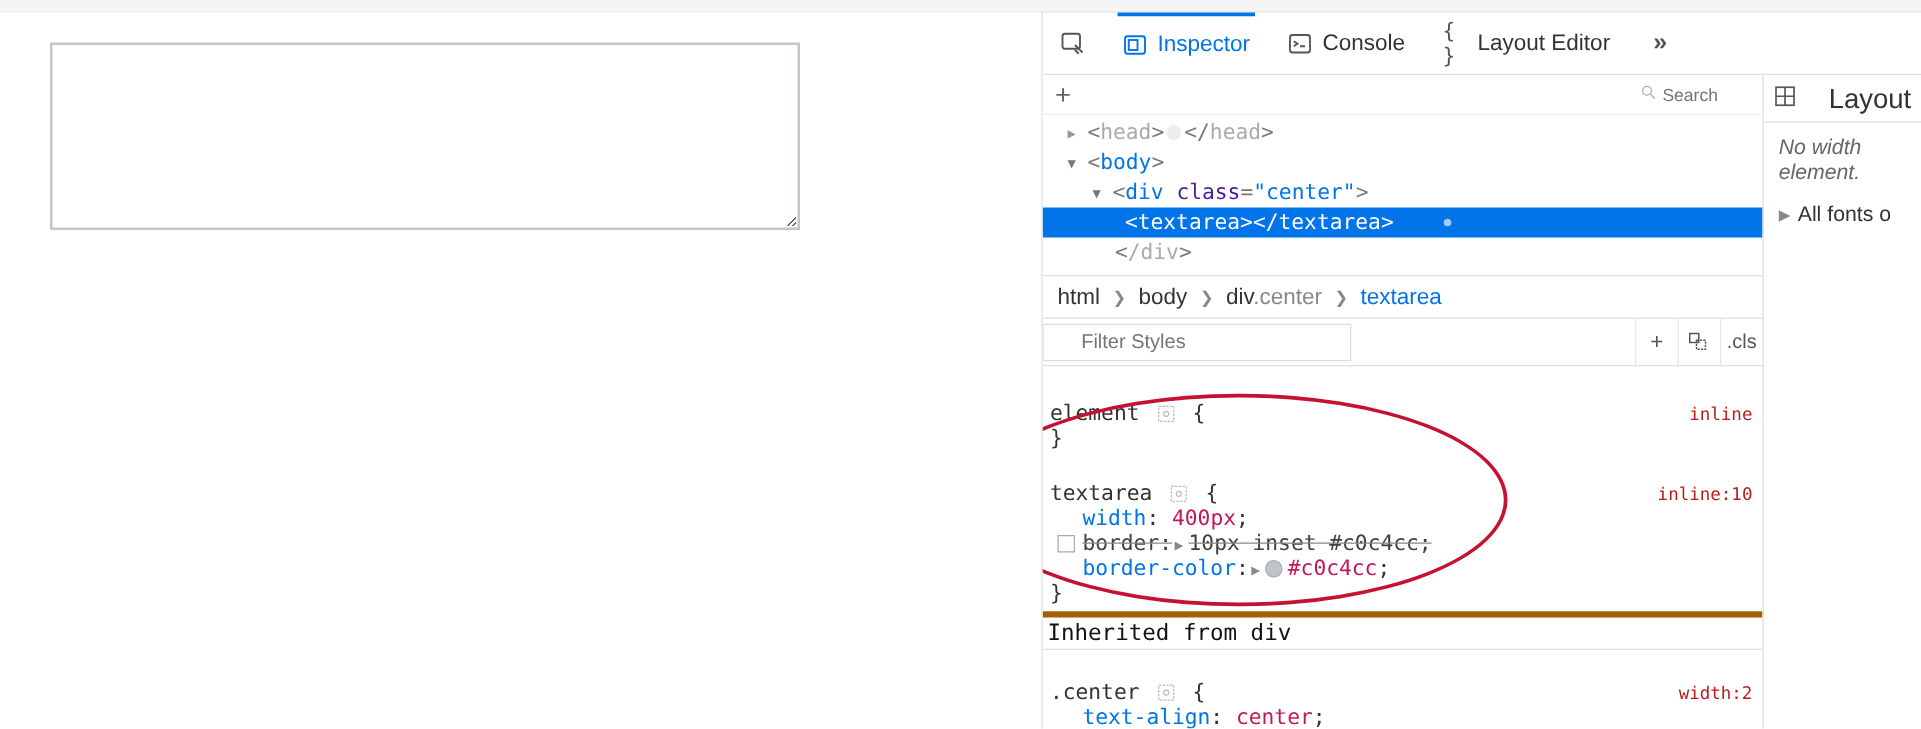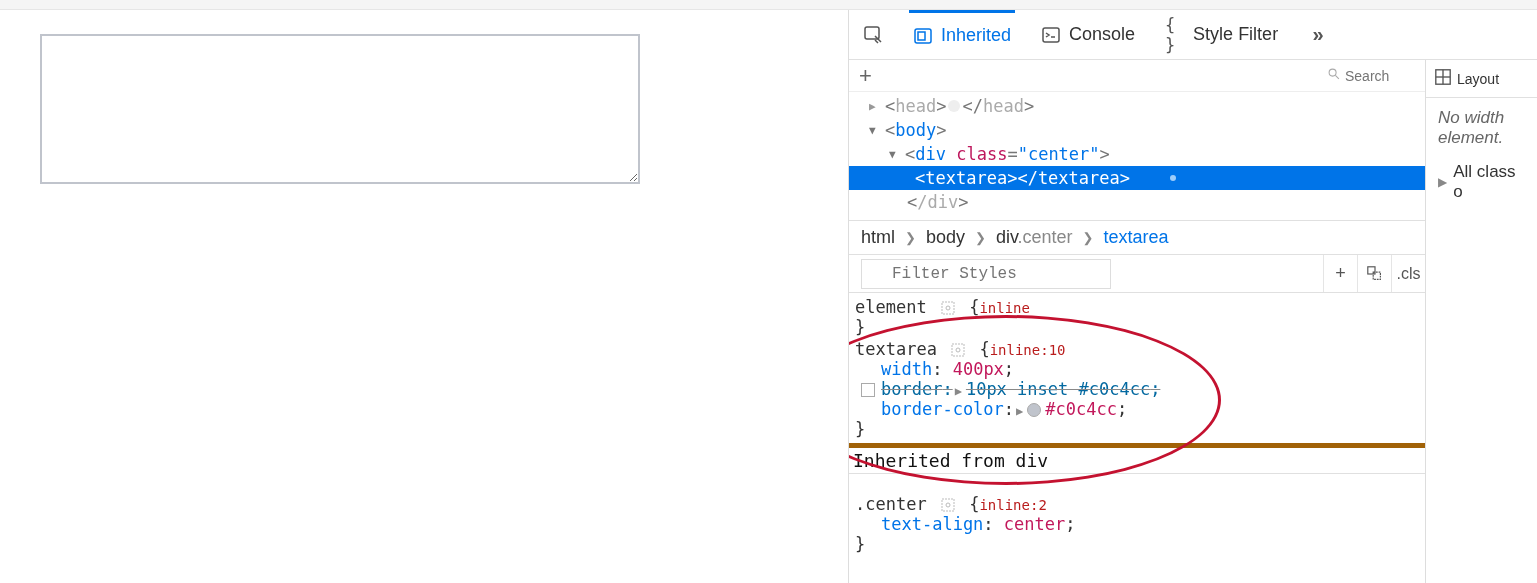--- a/index.html
+++ b/index.html
@@ -121,21 +121,21 @@
 .tree-row.sel .tag, .tree-row.sel .angle { color: #fff; }
 .twisty {
   display: inline-block;
   width: 14px;
   color: #999;
   font-size: 11px;
   margin-right: 2px;
 }
 .angle { color: #777; }
 .tag { color: #0074e8; }
-.attrn { color: #be185d; }
+.attrn { color: #4c1d95; }
 .attrv { color: #0074e8; }
 .eq { color: #777; }
 .sel-dot {
   display:inline-block;
   width:6px;height:6px;border-radius:50%;
   background:#9ecdfa;margin-left:40px;
 }
 .breadcrumbs {
   border-top: 1px solid #e0e0e0;
   border-bottom: 1px solid #e0e0e0;
@@ -151,27 +151,26 @@
 .bc-last { color: #0074e8; }
 .styles-toolbar {
   display: flex;
   align-items: center;
   border-bottom: 1px solid #e0e0e0;
   height: 38px;
 }
 .filter-input {
   flex: 1;
   border: 1px solid #ddd;
-  margin: 12px;
+  margin: 0;
   padding: 5px 8px 5px 30px;
   font-size: 16px;
   color: #777;
   background: #fff;
   position: relative;
-  font-family: Liberation Mono, monospace;
 }
 .filter-wrap { position: relative; flex: 1; }
 .filter-wrap .funnel {
   position: absolute; left: 14px; top: 50%; transform: translateY(-50%);
   color: #999; font-size: 14px;
 }
 .styles-toolbar .btn {
   width: 34px;
   text-align: center;
   color: #555;
@@ -182,31 +181,31 @@
 }
 .rules {
   flex: 1;
   font-family: Consolas, Menlo, monospace;
   font-size: 17px;
   padding: 4px 8px 4px 6px;
   position: relative;
   overflow: hidden;
 }
 .rule { position: relative; margin-bottom: 2px;}
-.rule-hdr { display:flex; justify-content:flex-start; align-items:baseline;}
+.rule-hdr { display:flex; justify-content:space-between; align-items:baseline;margin-top:24px;}
 .sel-txt { color: #333; }
 .src-link { color: #b91c1c; font-size: 14px; }
 .brace { color: #333; }
 .decl { padding-left: 26px; }
 .prop { color: #0074e8; }
 .val  { color: #c2185b; }
 .colon { color: #333; }
 .semi { color: #333; }
 .struck { text-decoration: line-through; color: #888; }
-.struck .prop,.struck .val,.struck .colon,.struck .semi{ color:#0369a1; }
+.struck .prop,.struck .val,.struck .colon,.struck .semi{ color:#404040; }
 .chk {
   display:inline-block;width:14px;height:14px;border:1px solid #aaa;
   margin-right:6px;vertical-align:-2px;background:#fff;
 }
 .swatch-arrow {
   display:inline-block;color:#888;font-size:12px;margin:0 4px 0 2px;
 }
 .swatch {
   display:inline-block;width:14px;height:14px;border-radius:50%;
   background:#c0c4cc;vertical-align:-2px;border:1px solid #aaa;margin-right:4px;
@@ -224,21 +223,21 @@
   margin: 4px -8px 20px -6px;
 }
 .annot {
   position:absolute;
   border: 3px solid #c41230;
   border-radius: 50%;
   pointer-events:none;
 }
 .right-tabs {
   display:flex;align-items:center;height:38px;border-bottom:1px solid #e0e0e0;
-  padding:0 8px;gap:5px;color:#333;font-size:14px;
+  padding:0 8px;gap:26px;color:#333;font-size:22px;
 }
 .right-body { padding: 10px 12px; color:#666; font-style:italic; font-size:17px;}
 .right-section {
   font-style:normal;color:#333;display:flex;align-items:center;gap:6px;
   margin-top:14px;font-size:17px;
 }
 .tri { color:#888;font-size:12px;}
 </style>
 </head>
 <body>
@@ -262,34 +261,34 @@
             </svg>
         </span>
       </span>
       <span class="dt-tab active">
         <span class="ico">
           <svg viewBox="0 0 20 20">
               <rect x="2" y="3" width="16" height="14" rx="2" fill="none" stroke="#0074e8" stroke-width="1.5"></rect>
               <rect x="5" y="6" width="7" height="8" fill="none" stroke="#0074e8" stroke-width="1.5"></rect>
             </svg>
         </span>
-        <span>Inherited</span>
+        <span>Inspector</span>
       </span>
       <span class="dt-tab">
         <span class="ico">
           <svg viewBox="0 0 20 20">
               <rect x="2" y="3" width="16" height="14" rx="2" fill="none" stroke="#555" stroke-width="1.5"></rect>
               <path d="M5 8 L8 10 L5 12 M10 12 H14" stroke="#555" stroke-width="1.5" fill="none"></path>
             </svg>
         </span>
         <span>Console</span>
       </span>
       <span class="dt-tab">
         <span class="ico" style="font-family:Consolas,monospace;color:#555;font-size:17px;">{ }</span>
-        <span>Style Filter</span>
+        <span>Layout Editor</span>
       </span>
       <span class="dt-tab">
         <span class="ico" style="color:#555;font-size:20px;font-weight:bold;">»</span>
       </span>
     </div>
 
     <div class="dt-body">
 
       <div class="dt-left">
 
@@ -412,21 +411,21 @@
           <div class="inherited-hdr">Inherited from div</div>
 
           <div class="rule">
             <div class="rule-hdr">
               <span><span class="sel-txt">.center</span>
                 <span class="target-ico"><svg viewBox="0 0 14 14">
                       <rect x="1" y="1" width="12" height="12" stroke-dasharray="2 1"></rect>
                       <circle cx="7" cy="7" r="2"></circle>
                     </svg></span>
                 <span class="brace">{</span></span>
-              <span class="src-link">inline:2</span>
+              <span class="src-link">width:2</span>
             </div>
             <div class="decl"><span class="prop">text-align</span><span class="colon">: </span><span class="val">center</span><span class="semi">;</span></div>
             <div><span class="brace">}</span></div>
           </div>
 
           <div class="annot" style="left:-58px; top:22px; width:430px; height:170px;"></div>
         </div>
       </div>
 
       <div class="dt-right">
@@ -438,20 +437,20 @@
                 <line x1="10" y1="2" x2="10" y2="18" stroke="#555" stroke-width="1.5"></line>
               </svg>
           </span>
           <span>Layout</span>
         </div>
         <div class="right-body">
           <div><span>No width</span></div>
           <div><span>element.</span></div>
           <div class="right-section">
             <span class="tri">▶</span>
-            <span>All class o</span>
+            <span>All fonts o</span>
           </div>
         </div>
       </div>
 
     </div>
   </div>
 </div>
 
 </body></html>

